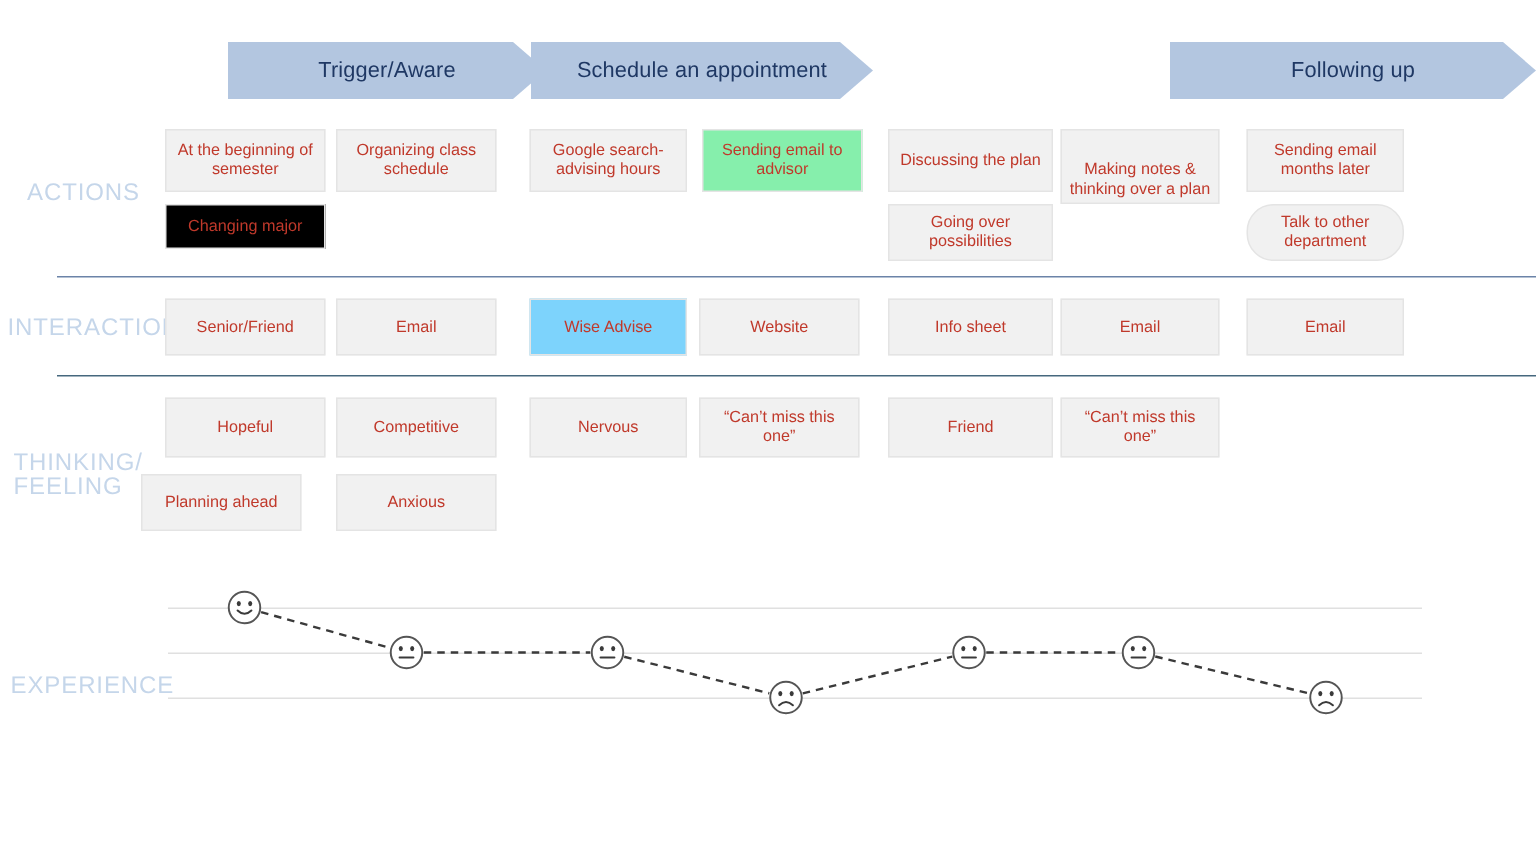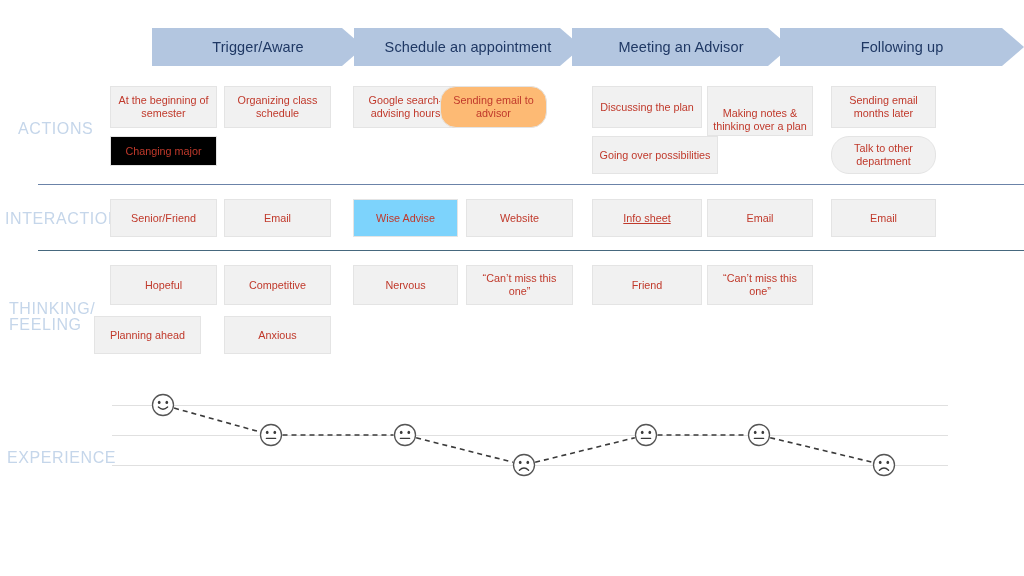--- a/index.html
+++ b/index.html
@@ -70,23 +70,20 @@
 
 <div id="canvas">
 
   <div class="stage-bar">
       <div class="stage" style="left: 0px; width: 212px; background: rgb(179, 198, 224); color: rgb(31, 56, 100);">
         <span class="stage-label">Trigger/Aware</span>
       </div>
       <div class="stage" style="left: 202px; width: 228px; background: rgb(179, 198, 224); color: rgb(31, 56, 100);">
         <span class="stage-label">Schedule an appointment</span>
       </div>
-      <div class="stage" style="left: 420px; width: 218px; background: rgb(179, 198, 224); color: rgb(31, 56, 100);">
-        <span class="stage-label">Meeting an Advisor</span>
-      </div>
       <div class="stage" style="left: 628px; width: 244px; background: rgb(179, 198, 224); color: rgb(31, 56, 100);">
         <span class="stage-label">Following up</span>
       </div>
     </div>
 
   <div id="row-labels">
       <div class="row-label" style="left: 18px; top: 121px; color: rgb(197, 214, 234);">ACTIONS</div>
       <div class="row-label" style="left: 5px; top: 211px; color: rgb(197, 214, 234);">INTERACTION</div>
       <div class="row-label" style="left: 9px; top: 301px; color: rgb(197, 214, 234);">THINKING/
 FEELING</div>
@@ -101,56 +98,56 @@
   <div id="cards-actions">
       <div class="card" style="left: 110px; top: 86px; width: 107px; height: 42px; background: rgb(241, 241, 241); color: rgb(192, 57, 43);">
         <span>At the beginning of semester</span>
       </div>
       <div class="card" style="left: 224px; top: 86px; width: 107px; height: 42px; background: rgb(241, 241, 241); color: rgb(192, 57, 43);">
         <span>Organizing class schedule</span>
       </div>
       <div class="card" style="left: 353px; top: 86px; width: 105px; height: 42px; background: rgb(241, 241, 241); color: rgb(192, 57, 43);">
         <span>Google search- advising hours</span>
       </div>
-      <div class="card" style="left: 440px; top: 86px; width: 107px; height: 42px; background: #fdba74; color: rgb(192, 57, 43); border-radius: 16px;">
+      <div class="card" style="left: 468px; top: 86px; width: 107px; height: 42px; background: #86efac; color: rgb(192, 57, 43);">
         <span>Sending email to advisor</span>
       </div>
       <div class="card" style="left: 592px; top: 86px; width: 110px; height: 42px; background: rgb(241, 241, 241); color: rgb(192, 57, 43);">
         <span>Discussing the plan</span>
       </div>
       <div class="card" style="left: 707px; top: 86px; width: 106px; height: 50px; background: rgb(241, 241, 241); color: rgb(192, 57, 43); align-items: flex-end;">
         <span>Making notes &amp; thinking over a plan</span>
       </div>
       <div class="card" style="left: 831px; top: 86px; width: 105px; height: 42px; background: rgb(241, 241, 241); color: rgb(192, 57, 43);">
         <span>Sending email months later</span>
       </div>
       <div class="card" style="left: 110px; top: 136px; width: 107px; height: 30px; background: #000000; color: rgb(192, 57, 43);">
         <span>Changing major</span>
       </div>
-      <div class="card" style="left: 592px; top: 136px; width: 126px; height: 38px; background: rgb(241, 241, 241); color: rgb(192, 57, 43);">
+      <div class="card" style="left: 592px; top: 136px; width: 110px; height: 38px; background: rgb(241, 241, 241); color: rgb(192, 57, 43);">
         <span>Going over possibilities</span>
       </div>
       <div class="card" style="left: 831px; top: 136px; width: 105px; height: 38px; background: rgb(241, 241, 241); color: rgb(192, 57, 43); border-radius: 18px;">
         <span>Talk to other department</span>
       </div>
     </div>
   <div id="cards-interaction">
       <div class="card" style="left: 110px; top: 199px; width: 107px; height: 38px; background: rgb(241, 241, 241); color: rgb(192, 57, 43);">
         <span>Senior/Friend</span>
       </div>
       <div class="card" style="left: 224px; top: 199px; width: 107px; height: 38px; background: rgb(241, 241, 241); color: rgb(192, 57, 43);">
         <span>Email</span>
       </div>
       <div class="card" style="left: 353px; top: 199px; width: 105px; height: 38px; background: #7dd3fc; color: rgb(192, 57, 43);">
         <span>Wise Advise</span>
       </div>
       <div class="card" style="left: 466px; top: 199px; width: 107px; height: 38px; background: rgb(241, 241, 241); color: rgb(192, 57, 43);">
         <span>Website</span>
       </div>
-      <div class="card" style="left: 592px; top: 199px; width: 110px; height: 38px; background: rgb(241, 241, 241); color: rgb(192, 57, 43); text-decoration: underline;">
+      <div class="card" style="left: 592px; top: 199px; width: 110px; height: 38px; background: rgb(241, 241, 241); color: rgb(192, 57, 43);">
         <span>Info sheet</span>
       </div>
       <div class="card" style="left: 707px; top: 199px; width: 106px; height: 38px; background: rgb(241, 241, 241); color: rgb(192, 57, 43);">
         <span>Email</span>
       </div>
       <div class="card" style="left: 831px; top: 199px; width: 105px; height: 38px; background: rgb(241, 241, 241); color: rgb(192, 57, 43);">
         <span>Email</span>
       </div>
     </div>
   <div id="cards-thinking">

